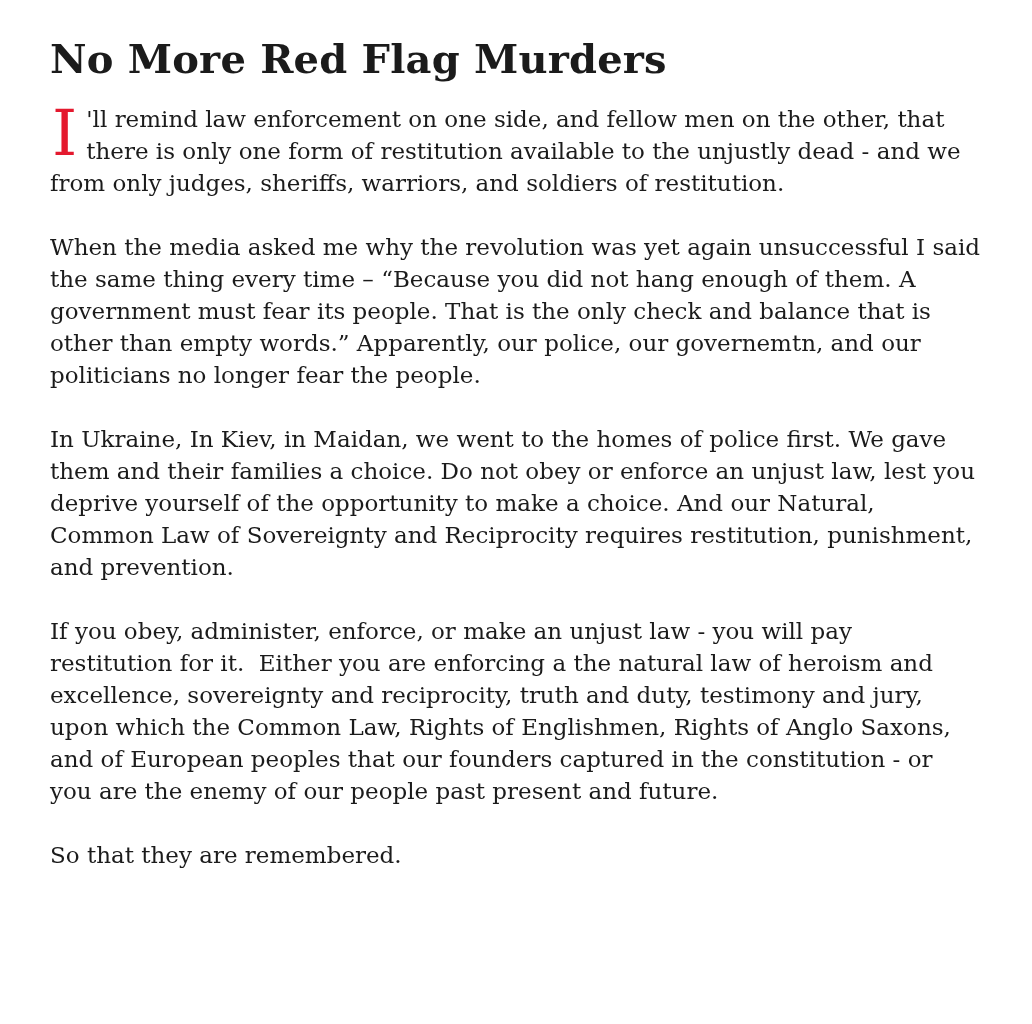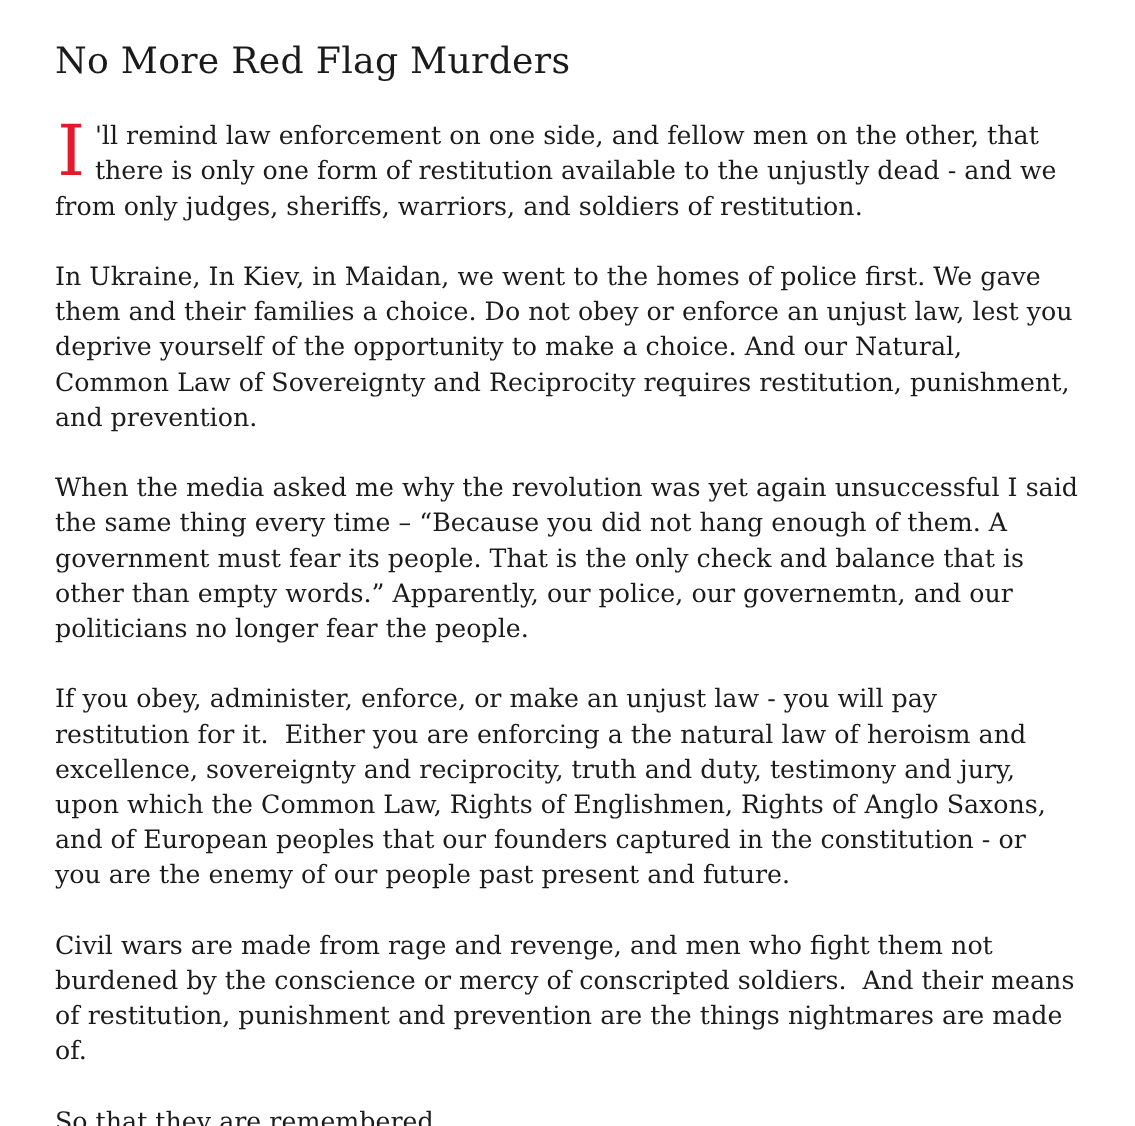--- a/index.html
+++ b/index.html
@@ -18,23 +18,23 @@
   }
   .page {
     width: 1032px;
     height: 1024px;
     padding: 36px 52px 0 50px;
     background: var(--bg);
     font-family: "DejaVu Serif", "Liberation Serif", serif;
     color: var(--text);
   }
   h1.title {
-    margin: 0 0 34px 0;
-    font-size: 33px;
-    font-weight: normal;
+    margin: 0 0 21px 0;
+    font-size: 40px;
+    font-weight: bold;
     line-height: 1.15;
     letter-spacing: 0.2px;
     color: var(--text);
   }
   .body-copy p {
     margin: 0 0 32px 0;
     font-size: 23px;
     line-height: 32px;
     white-space: pre-wrap;
     color: var(--text);
@@ -50,23 +50,22 @@
 </style>
 </head>
 <body>
 
 <div class="page">
   <h1 class="title">No More Red Flag Murders</h1>
 
   <div class="body-copy">
     <p><span class="drop-cap">I</span><span>'ll remind law enforcement on one side, and fellow men on the other, that there is only one form of restitution available to the unjustly dead - and we from only judges, sheriffs, warriors, and soldiers of restitution.</span></p>
 
+    <p>When the media asked me why the revolution was yet again unsuccessful I said the same thing every time – “Because you did not hang enough of them. A government must fear its people. That is the only check and balance that is other than empty words.” Apparently, our police, our governemtn, and our politicians no longer fear the people.</p>
+
     <p>In Ukraine, In Kiev, in Maidan, we went to the homes of police first. We gave them and their families a choice. Do not obey or enforce an unjust law, lest you deprive yourself of the opportunity to make a choice. And our Natural, Common Law of Sovereignty and Reciprocity requires restitution, punishment, and prevention.</p>
-
-    <p>When the media asked me why the revolution was yet again unsuccessful I said the same thing every time – “Because you did not hang enough of them. A government must fear its people. That is the only check and balance that is other than empty words.” Apparently, our police, our governemtn, and our politicians no longer fear the people.</p>
 
     <p>If you obey, administer, enforce, or make an unjust law - you will pay restitution for it.  Either you are enforcing a the natural law of heroism and excellence, sovereignty and reciprocity, truth and duty, testimony and jury, upon which the Common Law, Rights of Englishmen, Rights of Anglo Saxons, and of European peoples that our founders captured in the constitution - or you are the enemy of our people past present and future.</p>
 
-    <p>Civil wars are made from rage and revenge, and men who fight them not burdened by the conscience or mercy of conscripted soldiers.  And their means of restitution, punishment and prevention are the things nightmares are made of.</p>
 
     <p>So that they are remembered.</p>
   </div>
 </div>
 
 </body></html>

